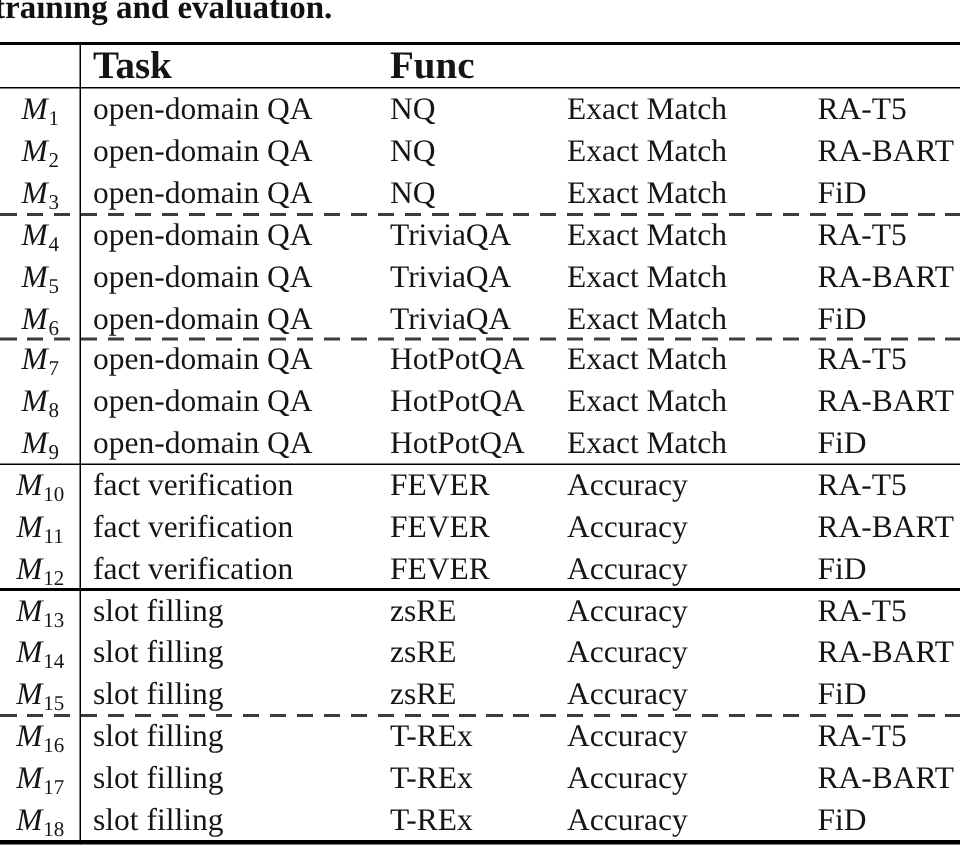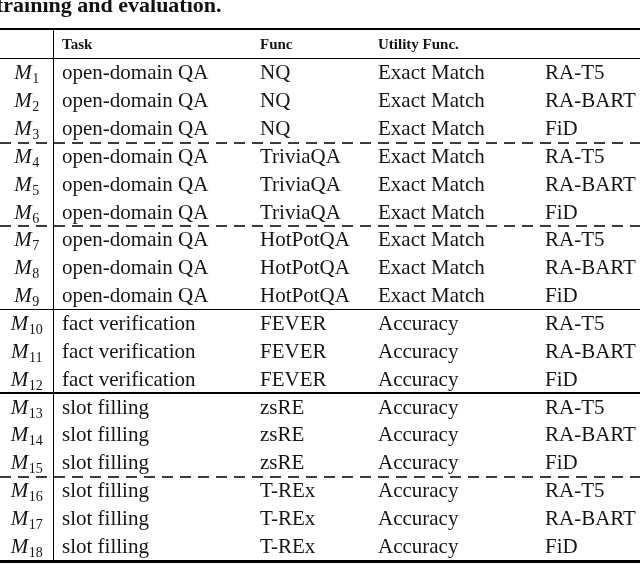--- a/index.html
+++ b/index.html
@@ -21,21 +21,21 @@
     color:#111;
   }
   
   .paper-table{
     position:absolute;top:28px;left:0;width:640px;
     border-top:2px solid #000;
   }
   .header-row{
     display:flex;height:28px;align-items:center;
     border-bottom:1.2px solid #000;
-    font-weight:bold;font-size:15px;
+    font-weight:bold;font-size:26px;
   }
   .rows{position:relative;}
   .row{display:flex;height:27.85px;align-items:center;font-size:21px;}
   .c{box-sizing:border-box;overflow:hidden;white-space:nowrap;}
   .c0{width:53px;display:flex;justify-content:center;align-items:baseline;}
   .c1{width:197px;padding-left:9px;}
   .c2{width:120px;padding-left:10px;}
   .c3{width:167px;padding-left:8px;}
   .c4{width:103px;padding-left:8px;}
   .model i{font-style:italic;font-size:21px;}
@@ -58,21 +58,20 @@
 
   <div class="caption-clip">
     <div class="caption-text">training and evaluation.</div>
   </div>
 
   <div class="paper-table">
     <div class="header-row">
       <div class="c c0"></div>
       <div class="c c1">Task</div>
       <div class="c c2">Func</div>
-      <div class="c c3">Utility Func.</div>
     </div>
 
     <div class="rows">
         <div class="row">
     <div class="c c0 model">
             <i>M</i>
             <sub>1</sub>
           </div>
     <div class="c c1">open-domain QA</div>
     <div class="c c2">NQ</div>

